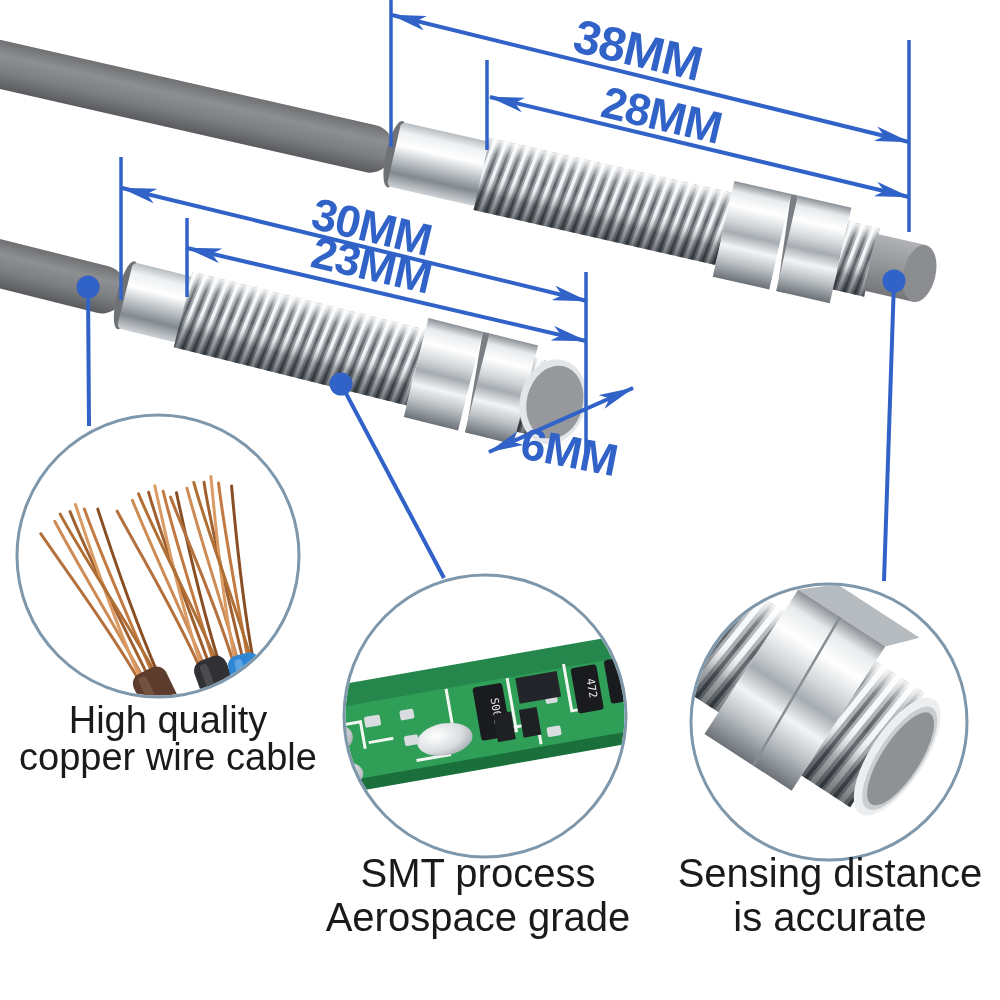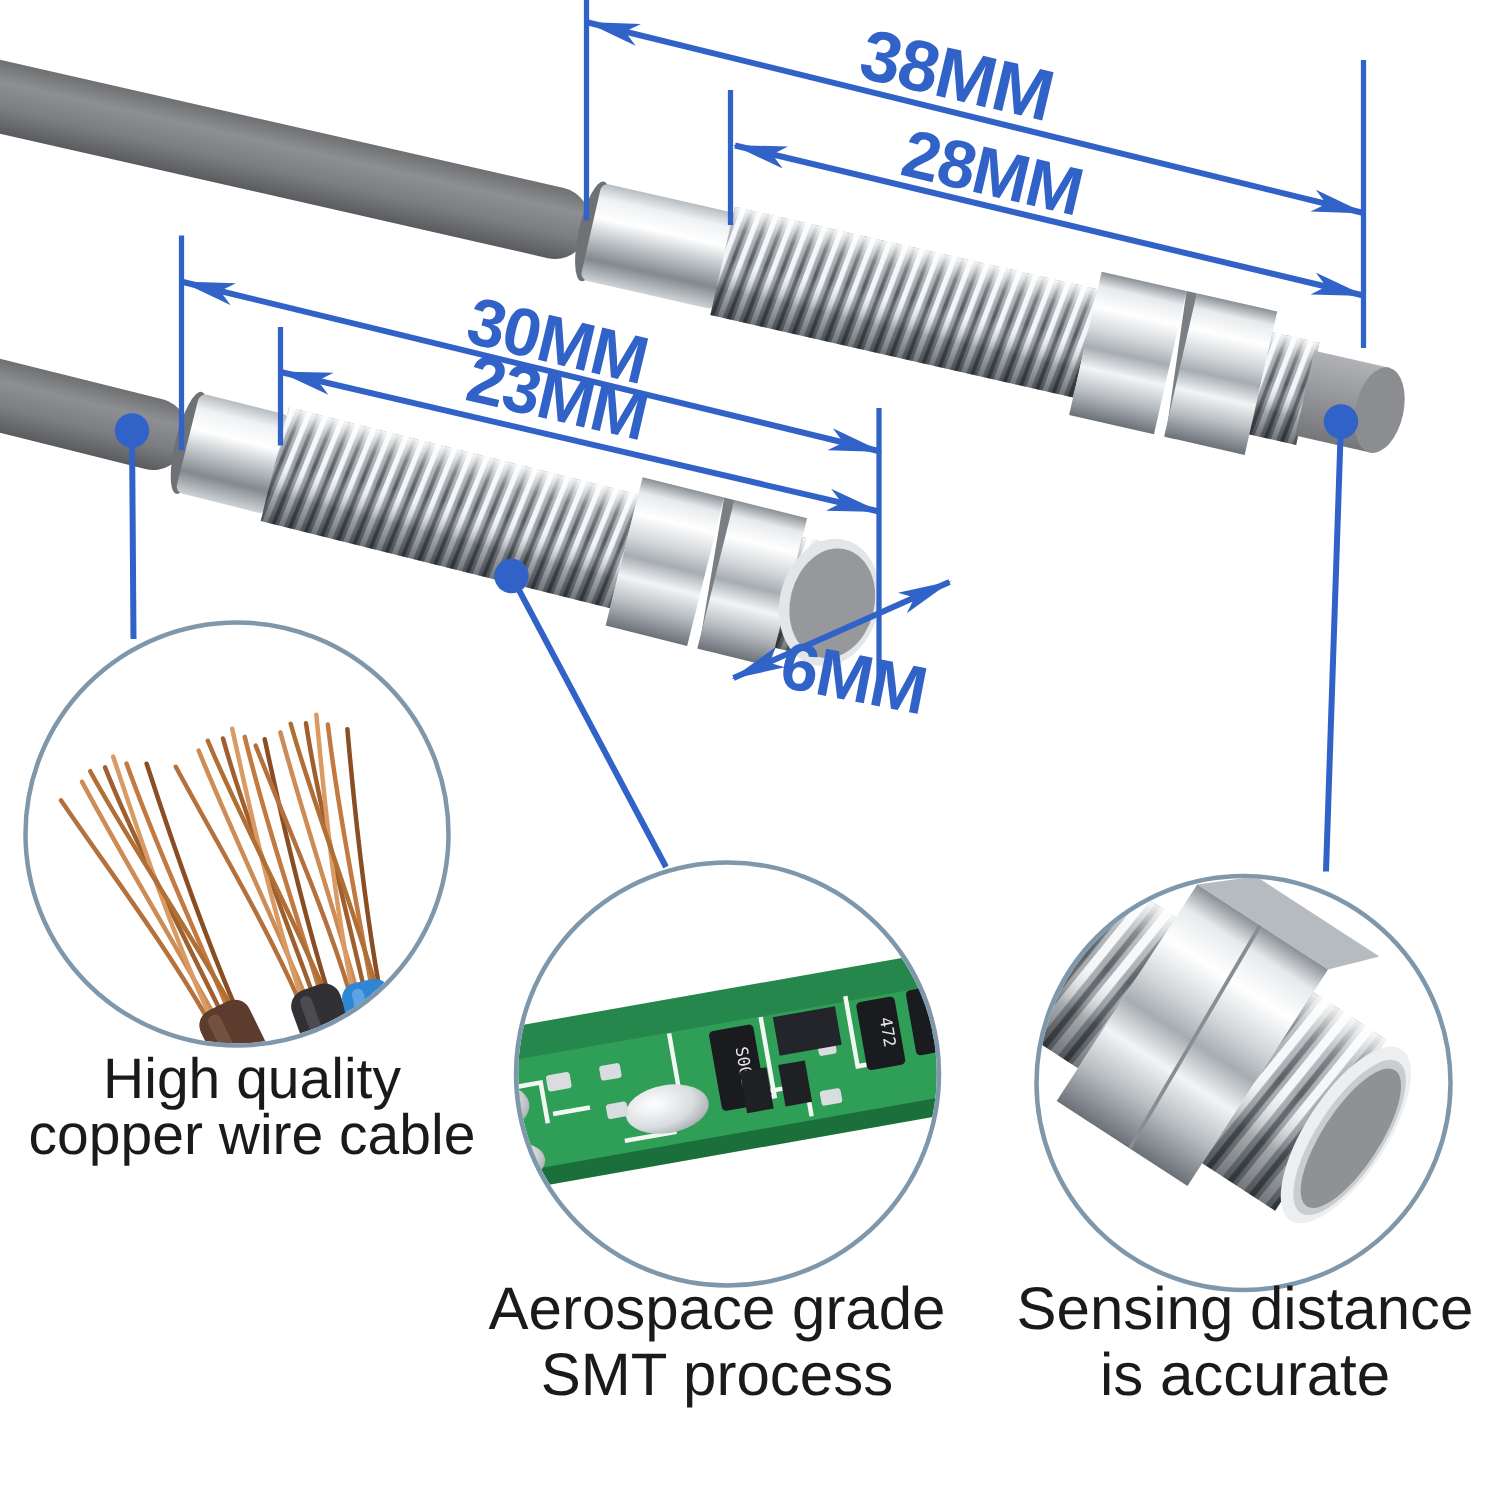--- a/index.html
+++ b/index.html
@@ -250,20 +250,20 @@
   <circle class="ring" cx="158" cy="556" r="141"></circle>
   <circle class="ring" cx="485" cy="716" r="141"></circle>
   <circle class="ring" cx="829" cy="722" r="138"></circle>
 </svg>
 
   <div class="caption caption-left">
     <div class="cap-line">High quality</div>
     <div class="cap-line">copper wire cable</div>
   </div>
   <div class="caption caption-mid">
+    <div class="cap-line">SMT process</div>
     <div class="cap-line">Aerospace grade</div>
-    <div class="cap-line">SMT process</div>
   </div>
   <div class="caption caption-right">
     <div class="cap-line">Sensing distance</div>
     <div class="cap-line">is accurate</div>
   </div>
 </div>
 
 </body></html>

